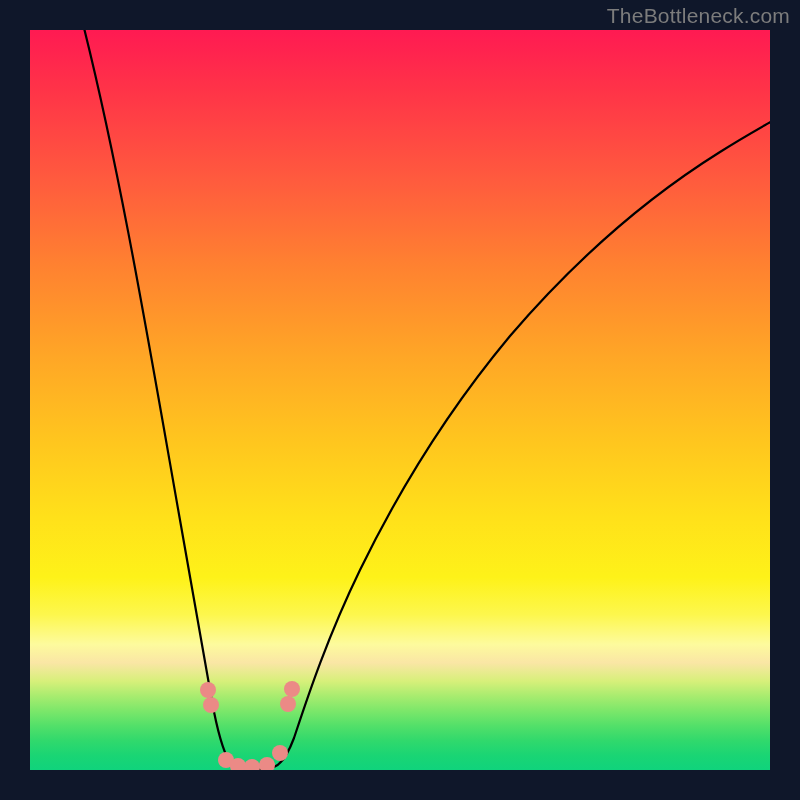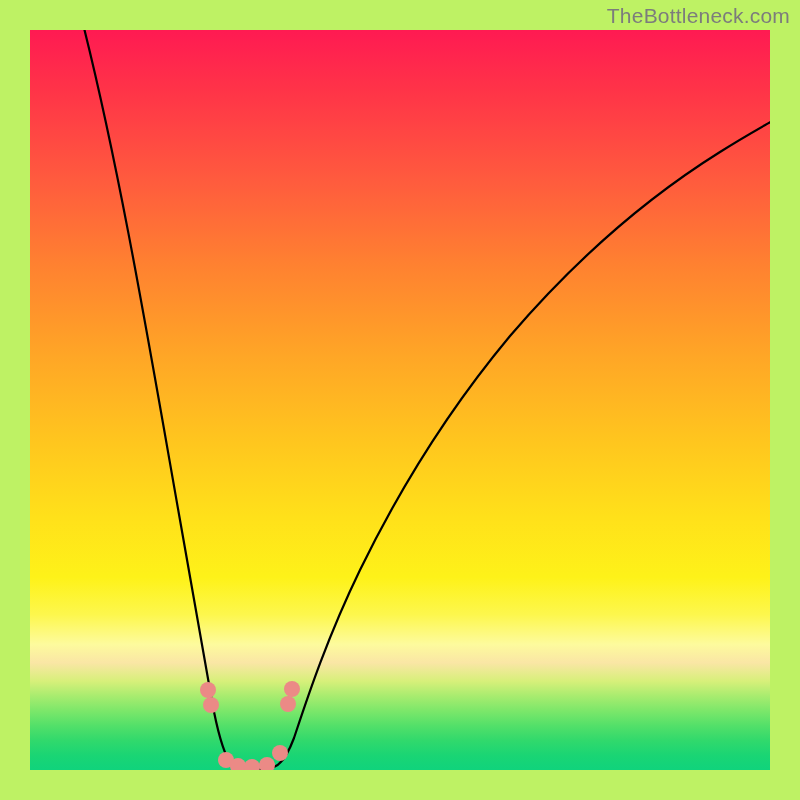--- a/index.html
+++ b/index.html
@@ -10,21 +10,21 @@
     overflow: hidden;
     background: #000;
     font-family: Arial, Helvetica, sans-serif;
   }
   .frame {
     position: absolute;
     top: 0;
     left: 0;
     width: 800px;
     height: 800px;
-    background: #bef264;
+    background: #0f172a;
   }
   .plot-area {
     position: absolute;
     top: 30px;
     left: 30px;
     width: 740px;
     height: 740px;
     overflow: hidden;
   }
   .gradient {

